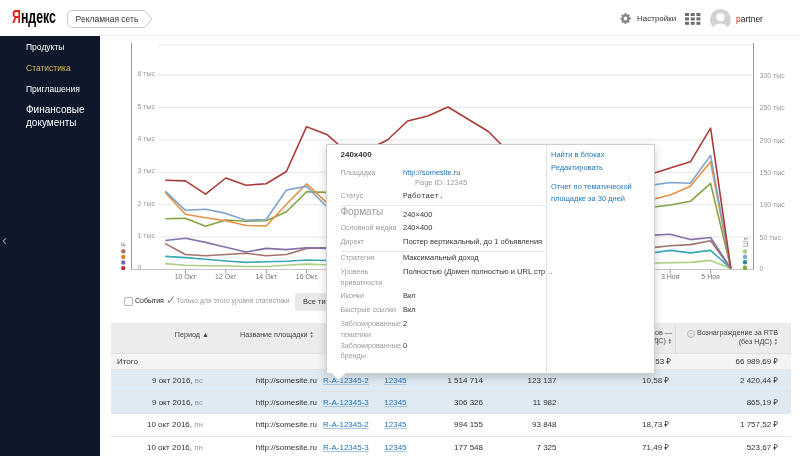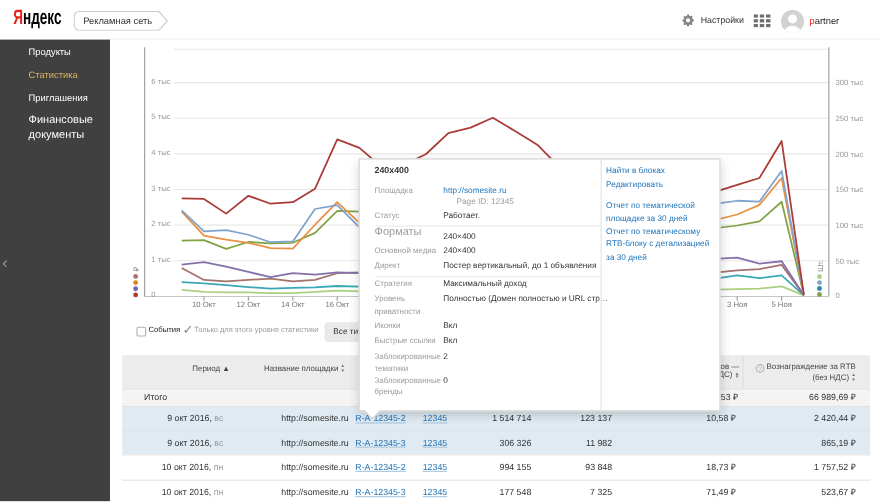--- a/index.html
+++ b/index.html
@@ -40,21 +40,21 @@
       </defs>
 <circle cx="10.5" cy="10.5" r="10.5" fill="#d2d2d2"></circle>
 <g clip-path="url(#av)" fill="#fff">
 <circle cx="10.5" cy="8.2" r="4.1"></circle>
 <path d="M2.5 21 a8 6.5 0 0 1 16 0 z"></path>
 </g>
     </svg>
 <div class="abs" style="left:736px;top:14px;font-size:8.5px;color:#1a1a1a;"><span style="color:#e8211c;">p</span>artner</div>
 <div class="abs" style="left:100px;top:35px;width:700px;height:1px;background:#f0f0f0;"></div>
 
-<div class="abs" style="left:0;top:36px;width:100px;height:420px;background:#404040;">
+<div class="abs" style="left:0;top:36px;width:100px;height:420px;background:#0f172a;">
 <div style="position:absolute;left:26px;top:6.4px;font-size:8.5px;color:#fdfdfd;">Продукты</div>
 <div style="position:absolute;left:26px;top:27.1px;font-size:8.5px;color:#d9b45c;">Статистика</div>
 <div style="position:absolute;left:26px;top:48px;font-size:8.5px;color:#fdfdfd;">Приглашения</div>
 <div style="position:absolute;left:26px;top:68.4px;font-size:10px;line-height:12.2px;color:#fdfdfd;">Финансовые<br>документы</div>
 <div style="position:absolute;left:2px;top:195px;font-size:15px;color:#999;font-family:'Liberation Sans',sans-serif;">‹</div>
 </div>
 
 <svg class="abs" style="left:0;top:0;" width="800" height="456" viewBox="0 0 800 456">
 <g stroke="#e7e7e7" stroke-width="1">
 <line x1="158" y1="44.8" x2="753.5" y2="44.8"></line>
@@ -132,21 +132,21 @@
 
 <div class="abs" style="left:111px;top:322.5px;width:680px;font-size:8px;color:#333;">
   <div style="position:relative;height:30px;background:#ececec;font-size:7.2px;color:#444;">
     <div style="position:absolute;right:582px;top:7px;white-space:nowrap;">Период <span style="font-size:7px;">▲</span></div>
     <div style="position:absolute;left:129px;top:7px;white-space:nowrap;">Название площадки<span style="display:inline-block;vertical-align:-1px;line-height:3.2px;font-size:4.2px;color:#777;margin-left:2px;">▲<br>▼</span></div>
     <div style="position:absolute;right:119px;top:6px;text-align:right;line-height:8.7px;">Доход от показов —<br>(без НДС)<span style="display:inline-block;vertical-align:-1px;line-height:3.2px;font-size:4.2px;color:#777;margin-left:2px;">▲<br>▼</span></div>
     <div style="position:absolute;right:13px;top:6px;text-align:right;line-height:8.7px;"><span style="display:inline-block;width:8px;height:8px;border-radius:50%;border:1px solid #b5b5b5;color:#b5b5b5;font-size:6px;line-height:8px;text-align:center;vertical-align:-2px;">?</span> Вознаграждение за RTB<br>(без НДС)<span style="display:inline-block;vertical-align:-1px;line-height:3.2px;font-size:4.2px;color:#777;margin-left:2px;">▲<br>▼</span></div>
     <div style="position:absolute;left:564px;top:0;width:1px;height:100%;background:#dcdcdc;"></div>
   </div>
   <div style="position:relative;height:16.5px;background:#f4f4f4;border-top:1px solid #e0e0e0;line-height:16.5px;">
-    <div style="position:absolute;left:20px;">Итого</div>
+    <div style="position:absolute;left:6px;">Итого</div>
     <div style="position:absolute;right:120px;">23 456,53 ₽</div>
     <div style="position:absolute;right:13px;">66 989,69 ₽</div>
   </div>
   <div style="position:relative;height:22.2px;background:#dfeaf2;border-top:1px solid #e3e3e3;line-height:22.2px;">
     <div style="position:absolute;right:588px;white-space:nowrap;">9 окт 2016, <span style="color:#9b9b9b;">вс</span></div>
     <div style="position:absolute;left:144.7px;">http://somesite.ru</div>
     <div style="position:absolute;left:212px;color:#2276bb;text-decoration:underline;text-decoration-color:#a9c6dd;">R-A-12345-2</div>
     <div style="position:absolute;left:273.3px;color:#2276bb;text-decoration:underline;text-decoration-color:#a9c6dd;">12345</div>
     <div style="position:absolute;right:308px;">1 514 714</div>
     <div style="position:absolute;right:234.5px;">123 137</div>
@@ -185,21 +185,21 @@
   </div>
 </div>
 
 <div class="abs" style="left:325.5px;top:143.5px;width:329px;height:230px;background:#fff;border:1px solid #cfcfcf;box-shadow:0 3px 9px rgba(0,0,0,0.18);font-size:7.5px;color:#333;">
   <div style="position:absolute;left:6.5px;bottom:-6px;width:11px;height:11px;background:#fff;border-right:1px solid #cfcfcf;border-bottom:1px solid #cfcfcf;transform:rotate(45deg);"></div>
   <div style="position:absolute;left:14px;top:5px;font-size:8px;font-weight:bold;">240x400</div>
   <div style="position:absolute;left:14px;top:23.8px;width:72px;line-height:10.5px;font-size:7.2px;color:#9b9b9b;">Площадка</div>
       <div style="position:absolute;left:76.5px;top:23.8px;width:135px;line-height:10.5px;white-space:nowrap;"><span style="color:#2276bb;">http://somesite.ru</span></div>
   <div style="position:absolute;left:76.5px;top:33.5px;width:135px;line-height:10.5px;white-space:nowrap;"><span style="color:#9b9b9b;padding-left:12px;">Page ID: 12345</span></div>
   <div style="position:absolute;left:14px;top:46.5px;width:72px;line-height:10.5px;font-size:7.2px;color:#9b9b9b;">Статус</div>
-      <div style="position:absolute;left:76.5px;top:46.5px;width:135px;line-height:10.5px;white-space:nowrap;">Работает.</div>
+      <div style="position:absolute;left:76.5px;top:46.5px;width:135px;line-height:10.5px;white-space:nowrap;font-family:Liberation Mono, monospace;">Работает.</div>
   <div style="position:absolute;left:14px;top:60px;width:204px;height:1px;background:#e8e8e8;"></div>
   <div style="position:absolute;left:14px;top:62px;width:72px;line-height:10.5px;font-size:10px;color:#9b9b9b;">Форматы</div>
       <div style="position:absolute;left:76.5px;top:65.5px;width:135px;line-height:10.5px;white-space:nowrap;">240×400</div>
   <div style="position:absolute;left:14px;top:78px;width:72px;line-height:10.5px;font-size:7.2px;color:#9b9b9b;">Основной медиа</div>
       <div style="position:absolute;left:76.5px;top:78px;width:135px;line-height:10.5px;white-space:nowrap;">240×400</div>
   <div style="position:absolute;left:14px;top:92px;width:72px;line-height:10.5px;font-size:7.2px;color:#9b9b9b;">Директ</div>
       <div style="position:absolute;left:76.5px;top:92px;width:135px;line-height:10.5px;white-space:nowrap;">Постер вертикальный, до 1 объявления</div>
   <div style="position:absolute;left:14px;top:106px;width:204px;height:1px;background:#e8e8e8;"></div>
   <div style="position:absolute;left:14px;top:108.5px;width:72px;line-height:10.5px;font-size:7.2px;color:#9b9b9b;">Стратегия</div>
       <div style="position:absolute;left:76.5px;top:108.5px;width:135px;line-height:10.5px;white-space:nowrap;">Максимальный доход</div>
@@ -210,15 +210,14 @@
   <div style="position:absolute;left:14px;top:160px;width:72px;line-height:10.5px;font-size:7.2px;color:#9b9b9b;">Быстрые ссылки</div>
       <div style="position:absolute;left:76.5px;top:160px;width:135px;line-height:10.5px;white-space:nowrap;">Вкл</div>
   <div style="position:absolute;left:14px;top:174.5px;width:72px;line-height:10.5px;font-size:7.2px;color:#9b9b9b;">Заблокированные<br>тематики</div>
       <div style="position:absolute;left:76.5px;top:174.5px;width:135px;line-height:10.5px;white-space:nowrap;">2</div>
   <div style="position:absolute;left:14px;top:196px;width:72px;line-height:10.5px;font-size:7.2px;color:#9b9b9b;">Заблокированные<br>бренды</div>
       <div style="position:absolute;left:76.5px;top:196px;width:135px;line-height:10.5px;white-space:nowrap;">0</div>
   <div style="position:absolute;left:219.5px;top:0;width:1px;height:100%;background:#e2e2e2;"></div>
   <div style="position:absolute;left:224.5px;top:5.5px;width:100px;color:#2276bb;">Найти в блоках</div>
   <div style="position:absolute;left:224.5px;top:18px;width:100px;color:#2276bb;">Редактировать</div>
   <div style="position:absolute;left:224.5px;top:36.5px;width:98px;color:#2276bb;line-height:11.5px;">Отчет по тематической площадке за 30 дней</div>
-  <div style="position:absolute;left:224.5px;top:60px;width:98px;color:#2276bb;line-height:11.5px;">Отчет по тематическому RTB-блоку с детализацией за 30 дней</div>
 </div>
 
 </div>
 </body></html>

